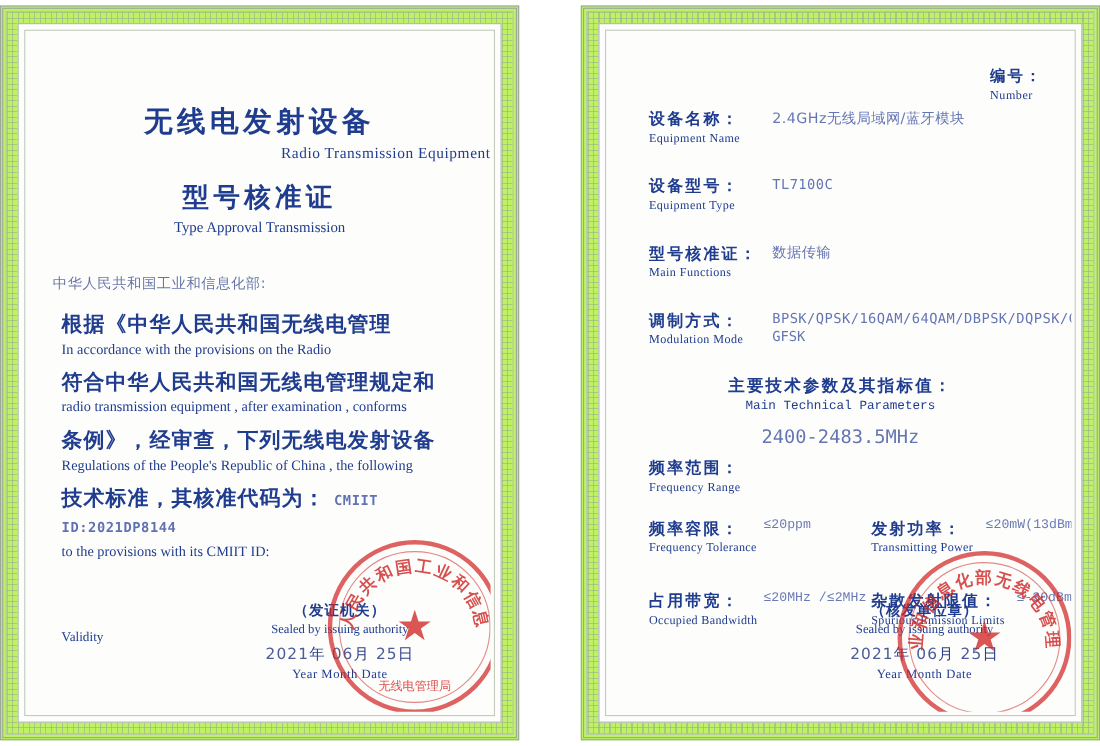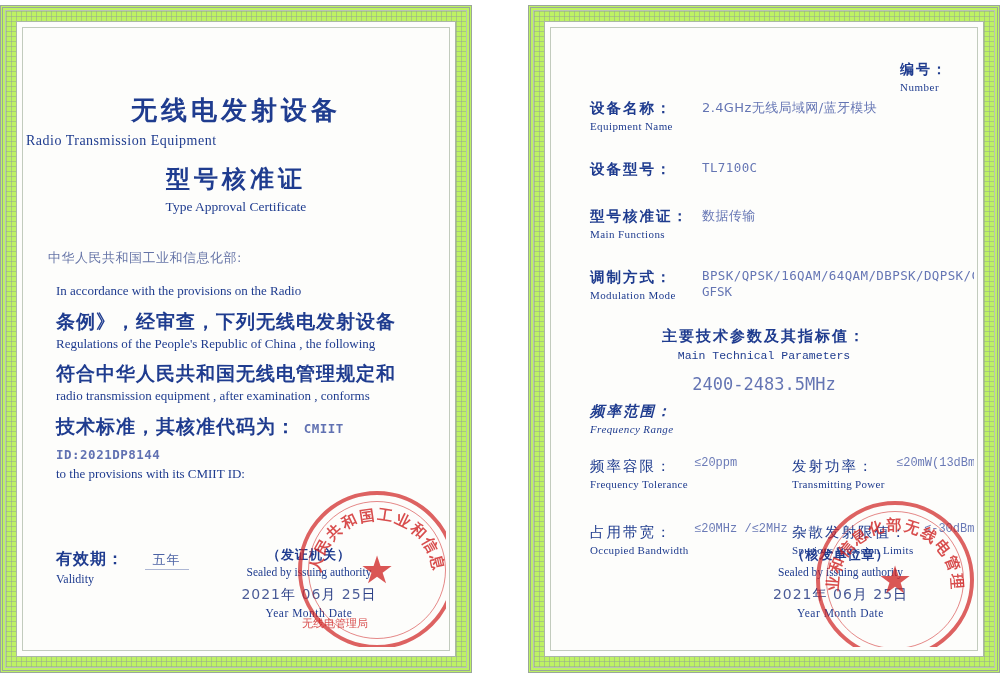--- a/index.html
+++ b/index.html
@@ -53,21 +53,21 @@
   .l-title-cn{
     text-align:center;
     color:#1f3c8f;
     font-size:26px;
     font-weight:bold;
     letter-spacing:4px;
     margin-top:62px;
     font-family:"DejaVu Sans", sans-serif;
   }
   .l-title-en{
-    text-align:left;
+    text-align:right;
     color:#1f3c8f;
     font-size:14px;
     letter-spacing:.5px;
     margin-top:5px;
   }
   .l-title-cn2{
     text-align:center;
     color:#1f3c8f;
     font-size:24px;
     font-weight:bold;
@@ -179,20 +179,21 @@
   .stamp-arc text{
     fill:rgba(208,38,38,.82);
     font-size:15px;
     font-family:"DejaVu Sans", sans-serif;
     font-weight:bold;
     letter-spacing:2px;
   }
   .stamp-bottom{
     position:absolute;
     bottom:14px;left:0;right:0;
+    text-align:center;
     font-size:11px;
     color:rgba(208,38,38,.8);
     font-family:Liberation Serif, serif;
   }
 
   
   .number-row{
     position:absolute;
     right:26px;top:30px;
     text-align:left;
@@ -241,21 +242,21 @@
     position:relative;
     margin-top:10px;
     height:44px;
   }
   .two-col .col{
     position:absolute;
     color:#1f3c8f;
   }
   .two-col .col.a{left:36px;}
   .two-col .col.b{left:238px;}
-  .two-col .cn{font-size:14.5px;font-weight:normal;letter-spacing:2px;font-family:"DejaVu Sans", sans-serif;}
+  .two-col .cn{font-size:14.5px;font-weight:bold;letter-spacing:2px;font-family:"DejaVu Sans", sans-serif;}
   .two-col .en{font-size:11px;margin-top:2px;letter-spacing:.3px;}
   .two-col .val{
     position:absolute;left:104px;top:-1px;
     font-size:12px;color:#3a4fa0;opacity:.75;
     font-family:Liberation Mono, monospace;
     white-space:nowrap;
   }
   .stamp.right{ left:262px; top:470px; }
   .seal-block.right{ right:26px; bottom:28px; width:215px;}
 </style>
@@ -268,50 +269,47 @@
     <div class="border-outer"></div>
     <div class="border-wave"></div>
     <div class="border-inner-mask"></div>
     <div class="border-thin"></div>
 
     <div class="content">
 
       <div class="l-title-cn">无线电发射设备</div>
       <div class="l-title-en">Radio Transmission Equipment</div>
       <div class="l-title-cn2">型号核准证</div>
-      <div class="l-title-en2">Type Approval Certificate</div>
+      <div class="l-title-en2">Type Approval Transmission</div>
 
       <div class="company">中华人民共和国工业和信息化部:</div>
 
       <div class="para">
         <div class="row-line">
+          <div class="cn">根据《中华人民共和国无线电管理</div>
           <div class="en">In accordance with the provisions on the Radio</div>
+        </div>
+        <div>
+          <div class="cn">符合中华人民共和国无线电管理规定和</div>
+          <div class="en">radio transmission equipment , after examination , conforms</div>
         </div>
         <div>
           <div class="cn">条例》，经审查，下列无线电发射设备</div>
           <div class="en">Regulations of the People's Republic of China , the following</div>
-        </div>
-        <div>
-          <div class="cn">符合中华人民共和国无线电管理规定和</div>
-          <div class="en">radio transmission equipment , after examination , conforms</div>
         </div>
         <div>
           <div class="cn">
             <span>技术标准，其核准代码为：</span>
             <span class="cmiit">CMIIT ID:2021DP8144</span>
           </div>
           <div class="en">to the provisions with its CMIIT ID:</div>
         </div>
       </div>
 
       <div class="validity">
-        <div class="cn">
-          <span>有效期：</span>
-          <span class="val">五年</span>
-        </div>
         <div class="en">Validity</div>
       </div>
 
       <div class="seal-block">
         <div class="seal-label-cn">（发证机关）</div>
         <div class="seal-label-en">Sealed by issuing authority</div>
         <div class="date-line">
           <span class="num">2021</span><span>年</span>
           <span class="num">06</span><span>月</span>
           <span class="num">25</span><span>日</span>
@@ -351,20 +349,21 @@
       </div>
 
       <div class="field" style="margin-top:68px;">
         <div class="cn">设备名称：</div>
         <div class="en">Equipment Name</div>
         <div class="val cnval">2.4GHz无线局域网/蓝牙模块</div>
       </div>
 
       <div class="field" style="margin-top:28px;">
         <div class="cn">设备型号：</div>
+        <div class="en">Equipment Type</div>
         <div class="val">TL7100C</div>
       </div>
 
       <div class="field" style="margin-top:28px;">
         <div class="cn">型号核准证：</div>
         <div class="en">Main Functions</div>
         <div class="val cnval">数据传输</div>
       </div>
 
       <div class="field" style="margin-top:28px;">
@@ -374,21 +373,21 @@
         <div class="val2">GFSK</div>
       </div>
 
       <div class="section-title">
         <div class="cn">主要技术参数及其指标值：</div>
         <div class="en">Main Technical Parameters</div>
       </div>
 
       <div class="freq-value">2400-2483.5MHz</div>
 
-      <div class="field" style="margin-top:8px;font-style:italic;">
+      <div class="field" style="margin-top:8px;">
         <div class="cn">频率范围：</div>
         <div class="en">Frequency Range</div>
       </div>
 
       <div class="two-col" style="margin-top:22px;">
         <div class="col a">
           <div class="cn">频率容限：</div>
           <div class="en">Frequency Tolerance</div>
           <div class="val">≤20ppm</div>
         </div>

